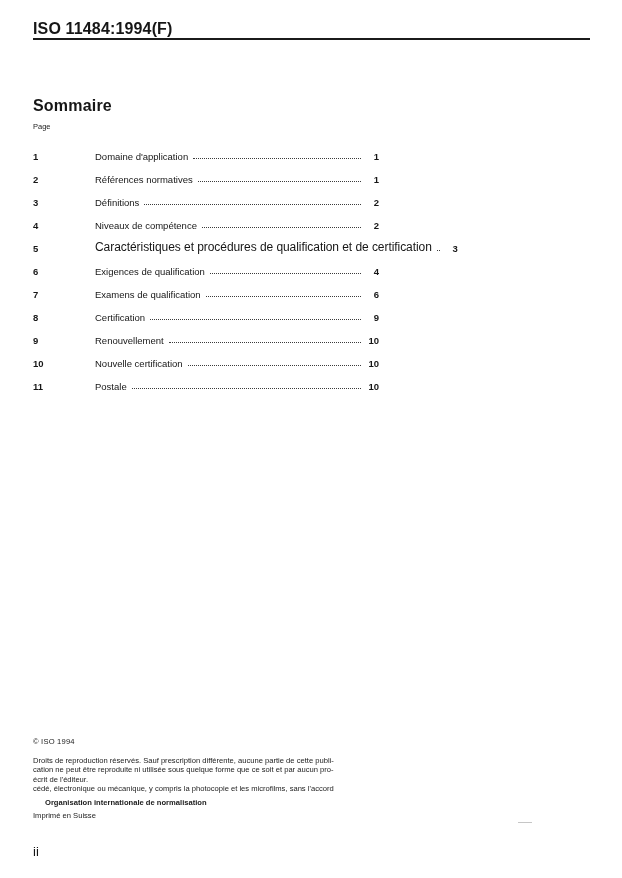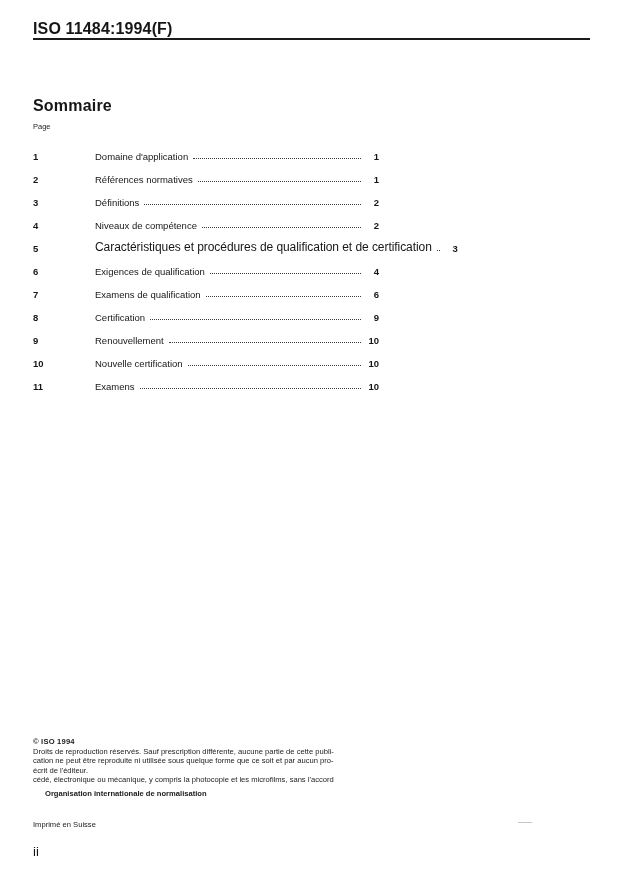--- a/index.html
+++ b/index.html
@@ -27,23 +27,23 @@
   .toc-num { width:22px; flex-shrink:0; font-weight:bold; }
   .toc-item-title { white-space:nowrap; padding-right:2px;padding-left:40px; }
   .toc-row.tight .toc-item-title { font-size:12px; letter-spacing:-0.06px; }
   .toc-leader { flex:1; min-width:3px; border-bottom:1.5px dotted #3c3c3c; margin:0 3px 3px 3px; }
   .toc-page { flex-shrink:0; min-width:15px; text-align:right; font-weight:bold; }
 
   .footer {
     position:absolute; left:33px; top:737px; width:347px;
     font-size:7.6px; line-height:9.2px; color:#1b1b1b;
   }
-  .copyright { margin-bottom:1px; letter-spacing:0.2px;font-weight:bold; }
+  .copyright { margin-bottom:10px; letter-spacing:0.2px; }
   .org-block { margin-top:5px; margin-left:12px;font-weight:bold; }
-  .printed { margin-top:22px; }
+  .printed { margin-top:4px; }
   .folio { position:absolute; left:33px; top:844px; font-size:13px; color:#161616; }
 
   .scan-artifact {
     position:absolute; left:518px; top:822px; width:14px; height:1px;
     background:#c6c6c6;
   }
 </style>
 </head>
 <body>
 
@@ -123,21 +123,21 @@
 
       <div class="toc-row">
         <span class="toc-num">10</span>
         <span class="toc-item-title">Nouvelle certification</span>
         <span class="toc-leader"></span>
         <span class="toc-page">10</span>
       </div>
 
       <div class="toc-row">
         <span class="toc-num">11</span>
-        <span class="toc-item-title">Examens</span>
+        <span class="toc-item-title">Postale</span>
         <span class="toc-leader"></span>
         <span class="toc-page">10</span>
       </div>
 
     </div>
   </div>
 
   <div class="footer">
     <div class="copyright">© ISO 1994</div>
     <div>

